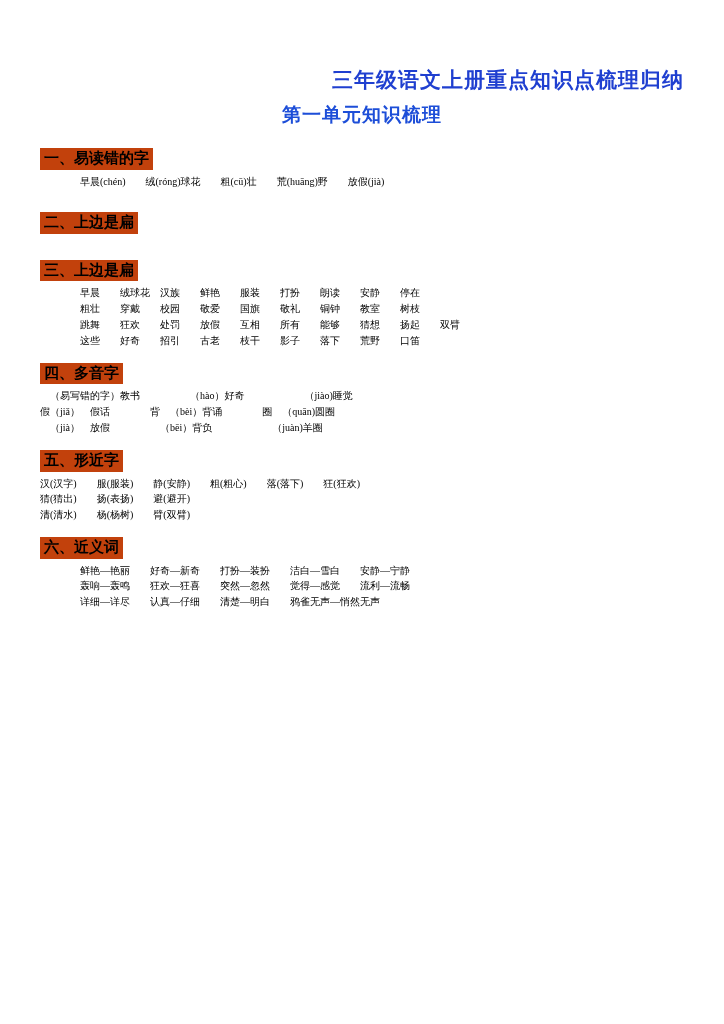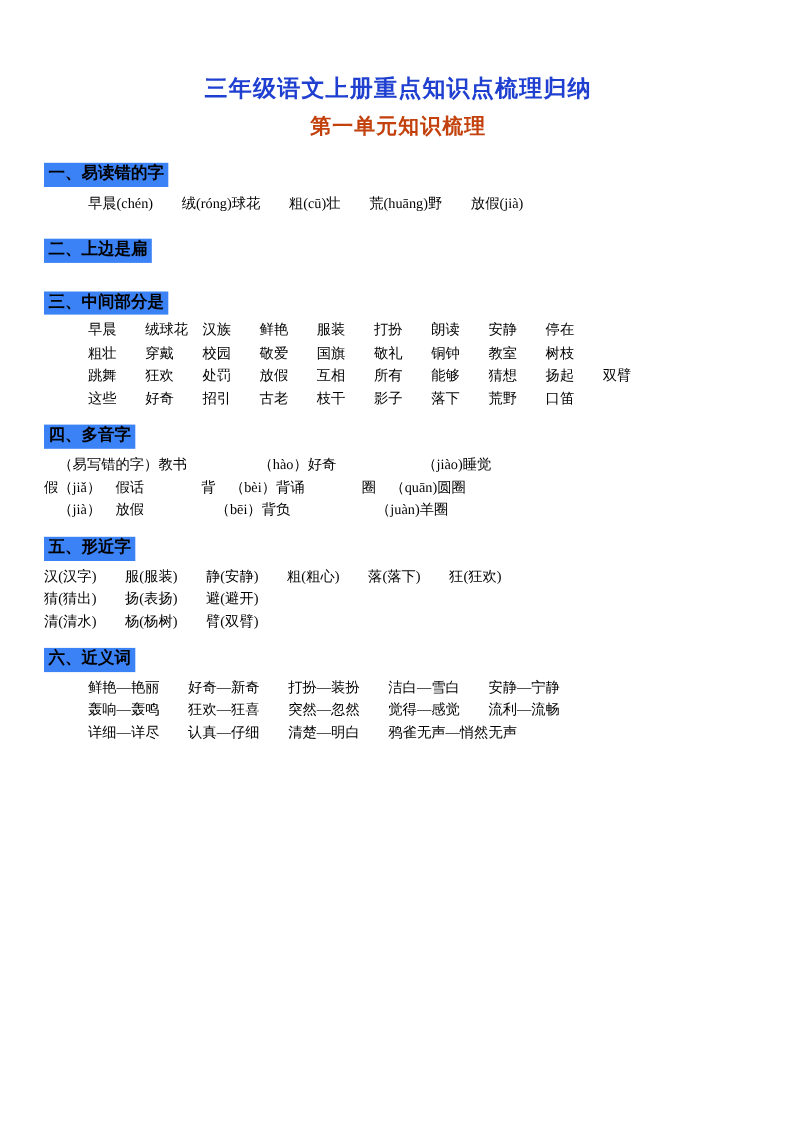--- a/index.html
+++ b/index.html
@@ -15,49 +15,49 @@
     position: relative;
     overflow: hidden;
   }
   .page {
     width: 724px;
     height: 1024px;
     padding: 48px 40px 20px 40px;
     position: relative;
   }
   .title {
-    text-align: center;
+    text-align: right;
     color: #1f3fd0;
     font-size: 21px;
     font-weight: bold;
     letter-spacing: 1px;
     margin: 18px 0 6px 0;
   }
   .subtitle {
     text-align: center;
-    color: #c2410c;
+    color: #1d4ed8;
     font-size: 19px;
     font-weight: bold;
     letter-spacing: 1px;
     margin: 8px 0 10px 0;
   }
   .sec-head {
     display: inline-block;
-    background: #3b82f6;
+    background: #c2410c;
     color: #000;
     font-size: 15px;
     font-weight: bold;
     padding: 1px 4px 2px 4px;
     margin: 10px 0 4px 0;
     line-height: 1.25;
   }
   .sec-head-wrap { line-height: 1; }
   .indent-block { padding-left: 40px; }
   .line {
-    font-size: 13px;
+    font-size: 10px;
     line-height: 1.62;
     white-space: pre;
   }
   .block-tight .line { line-height: 1.58; }
   .spacer-12 { height: 12px; }
   .spacer-4 { height: 4px; }
 </style>
 </head>
 <body>
 
@@ -75,21 +75,21 @@
 
   <div class="spacer-12"></div>
 
   <div class="sec-head-wrap">
     <span class="sec-head">二、上边是扁</span>
   </div>
 
   <div class="spacer-12"></div>
 
   <div class="sec-head-wrap">
-    <span class="sec-head">三、中间部分是</span>
+    <span class="sec-head">三、上边是扁</span>
   </div>
   <div class="indent-block block-tight">
     <div class="line">早晨　　绒球花　汉族　　鲜艳　　服装　　打扮　　朗读　　安静　　停在</div>
     <div class="line">粗壮　　穿戴　　校园　　敬爱　　国旗　　敬礼　　铜钟　　教室　　树枝</div>
     <div class="line">跳舞　　狂欢　　处罚　　放假　　互相　　所有　　能够　　猜想　　扬起　　双臂</div>
     <div class="line">这些　　好奇　　招引　　古老　　枝干　　影子　　落下　　荒野　　口笛</div>
   </div>
 
   <div class="spacer-4"></div>
 

